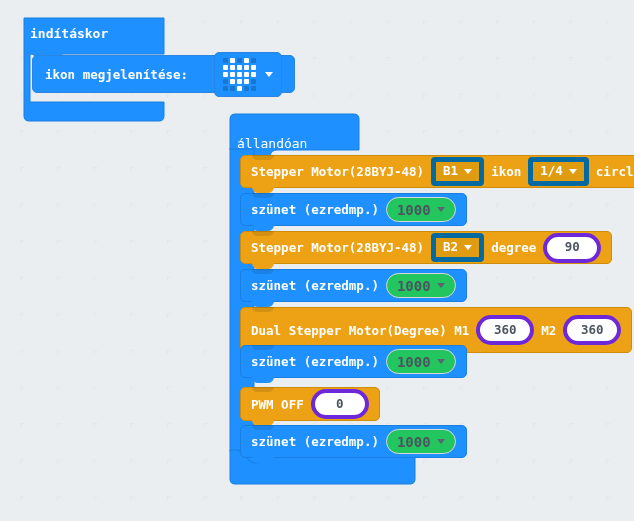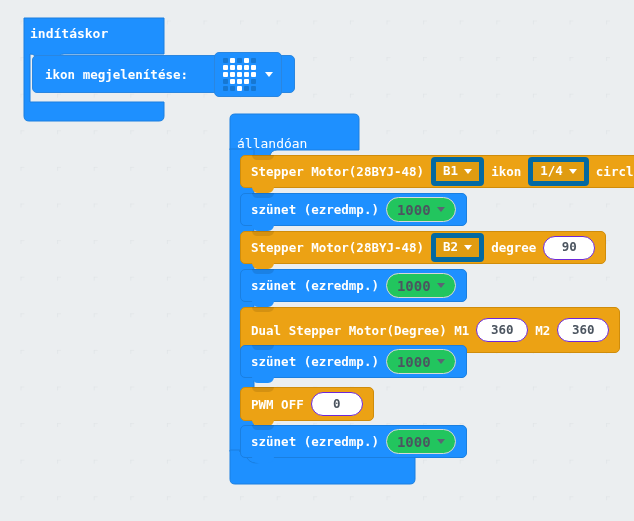--- a/index.html
+++ b/index.html
@@ -98,21 +98,21 @@
     font-weight: bold;
     font-size: 12.5px;
     line-height: 1;
   }
   
   .fld-num {
     display: inline-flex;
     align-items: center;
     justify-content: center;
     background: #ffffff;
-    border: 1px solid #6d28d9;
+    border: 4px solid #6d28d9;
     border-radius: 999px;
     min-width: 30px;
     height: 22px;
     padding: 0 10px;
     color: #4c5560;
     font-weight: bold;
     font-size: 12.5px;
     line-height: 1;
   }
   

